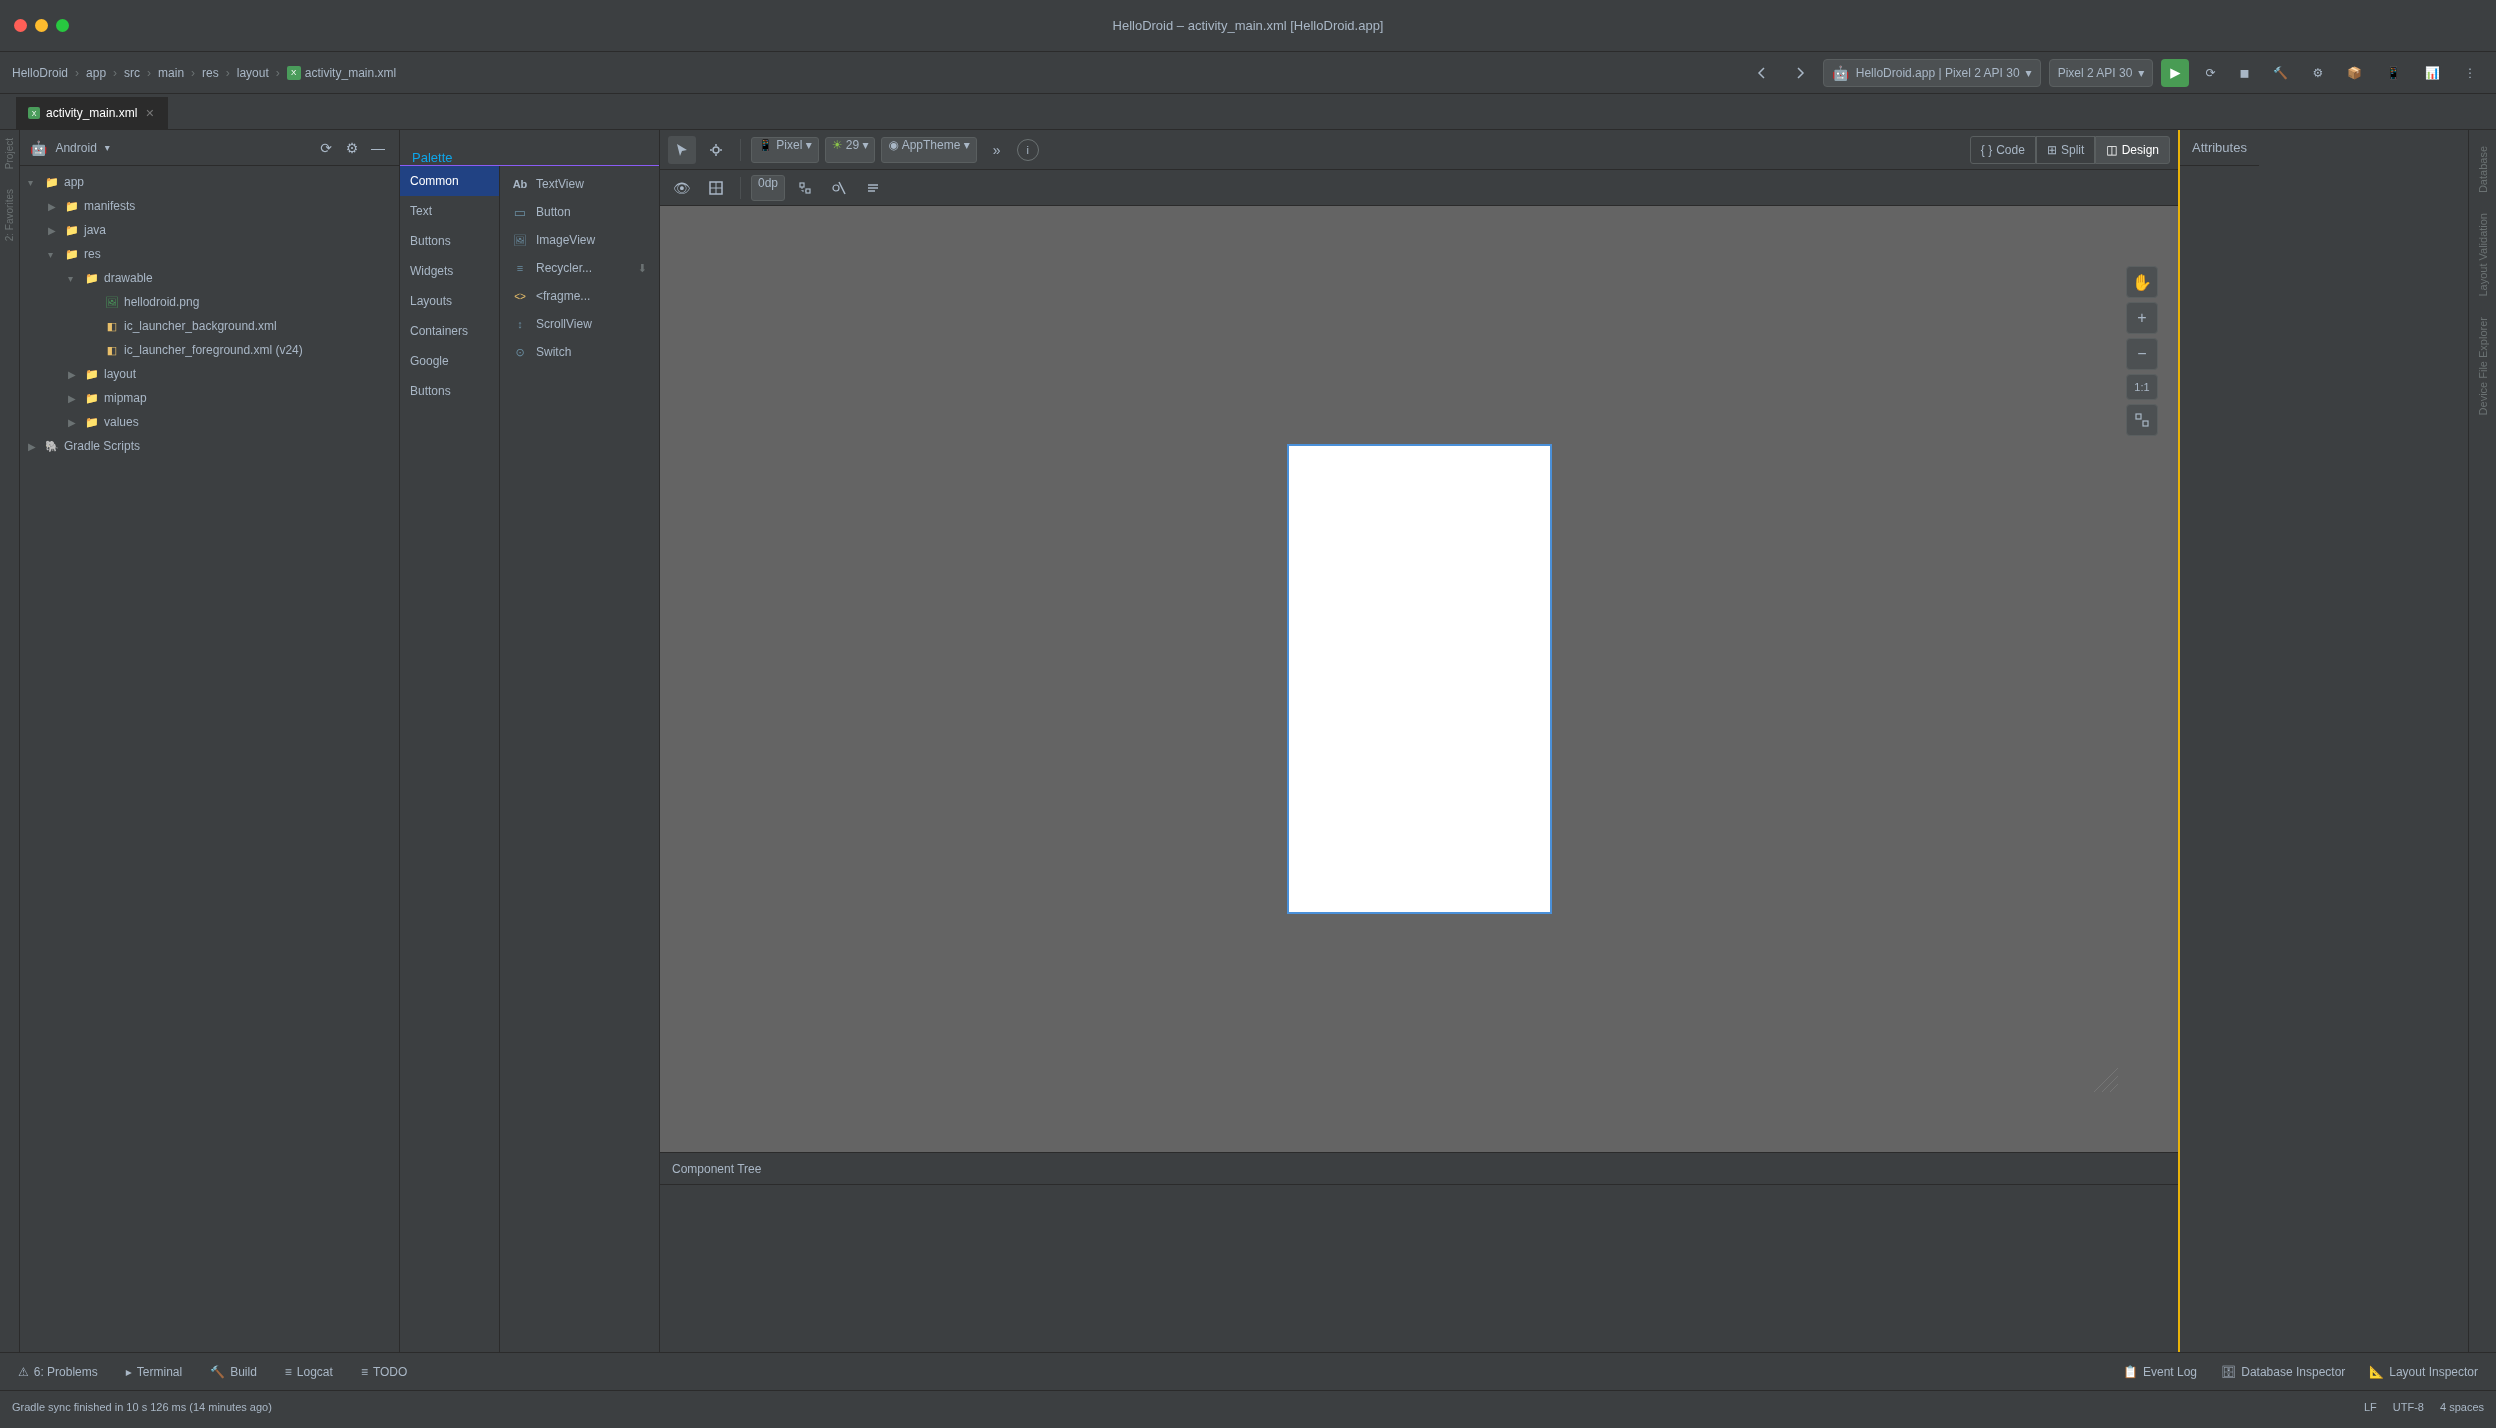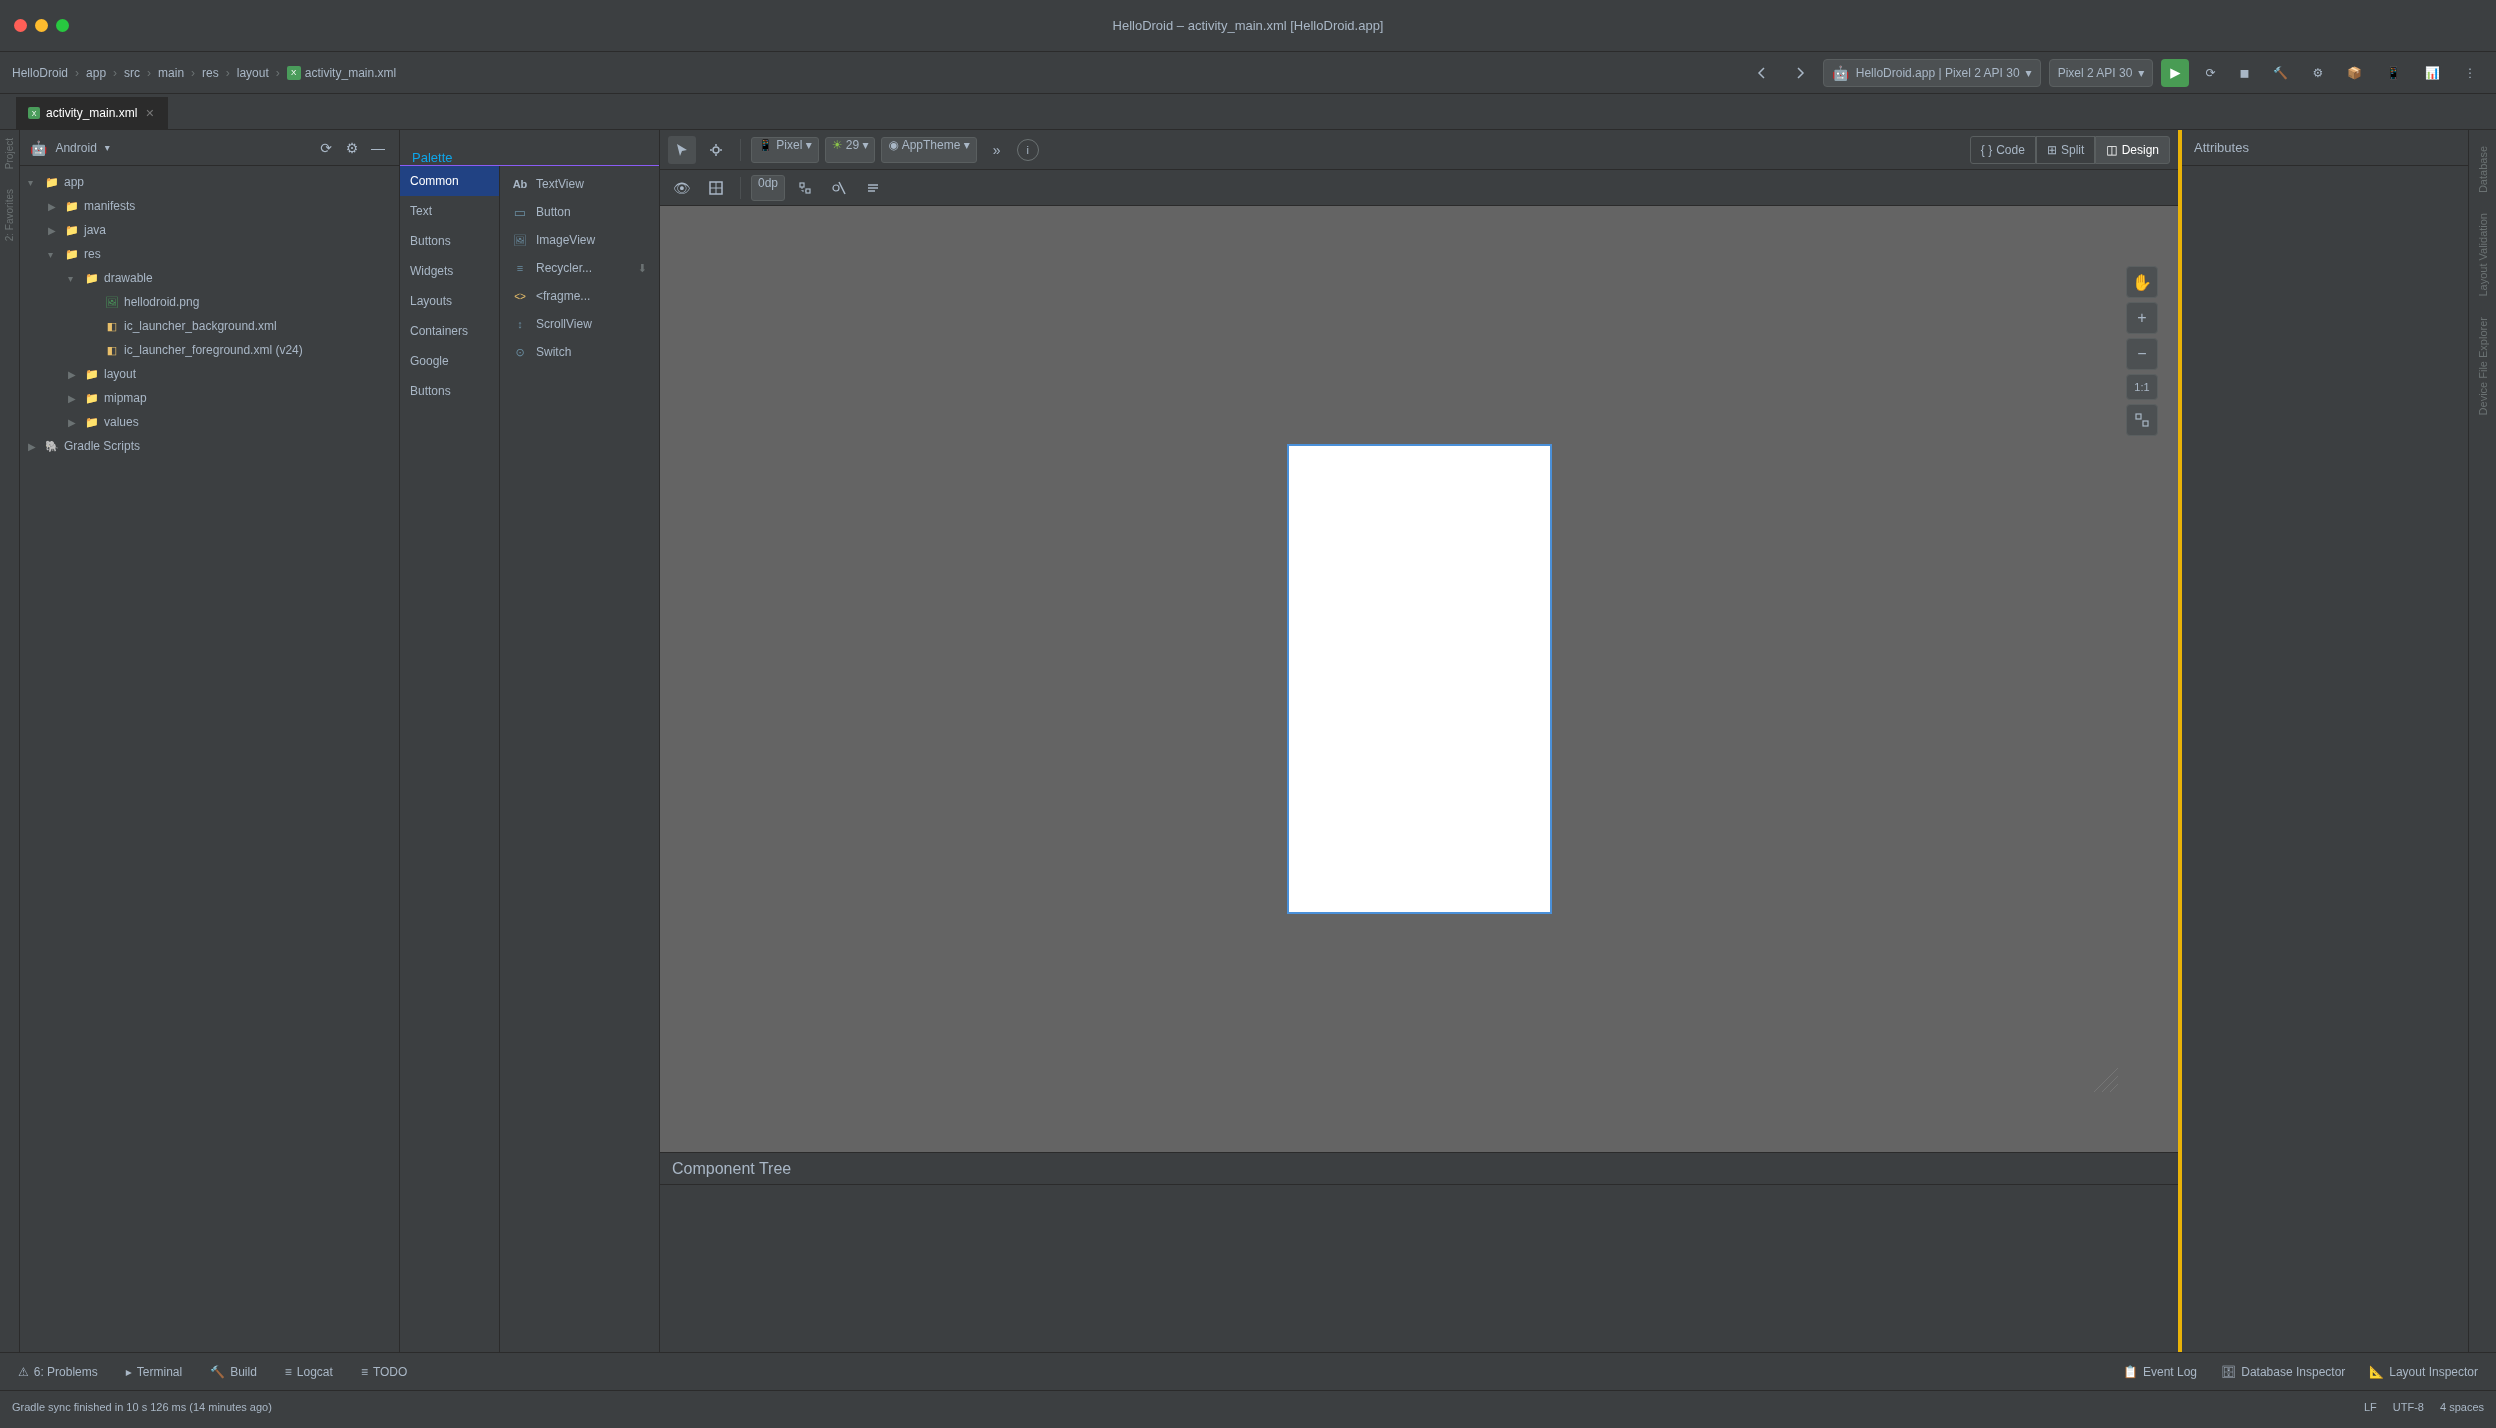--- a/index.html
+++ b/index.html
@@ -247,42 +247,42 @@
       height: 200px;
       border-top: 1px solid #2b2b2b;
       background: #3c3f41;
     }
     .component-tree-header {
       height: 32px;
       display: flex;
       align-items: center;
       padding: 0 12px;
       border-bottom: 1px solid #2b2b2b;
-      font-size: 16px;
+      font-size: 12px;
       color: #a9b7c6;
       font-weight: 500;
     }
     .component-tree-body { padding: 8px 12px; }
     .comp-tree-item {
       display: flex;
       align-items: center;
       gap: 6px;
       height: 24px;
       cursor: pointer;
       font-size: 12px;
       color: #a9b7c6;
     }
 
     
     .attributes-panel {
       width: 290px;
       background: #3c3f41;
-      border-left: 4px solid #eab308;
-      display: flex;
-      flex-direction: column;
+      border-left: 2px solid #eab308;
+      display: flex;
+      flex-direction: row;
     }
     .attributes-header {
       height: 36px;
       display: flex;
       align-items: center;
       padding: 0 12px;
       border-bottom: 1px solid #2b2b2b;
       font-size: 13px;
       font-weight: 500;
       color: #a9b7c6;

